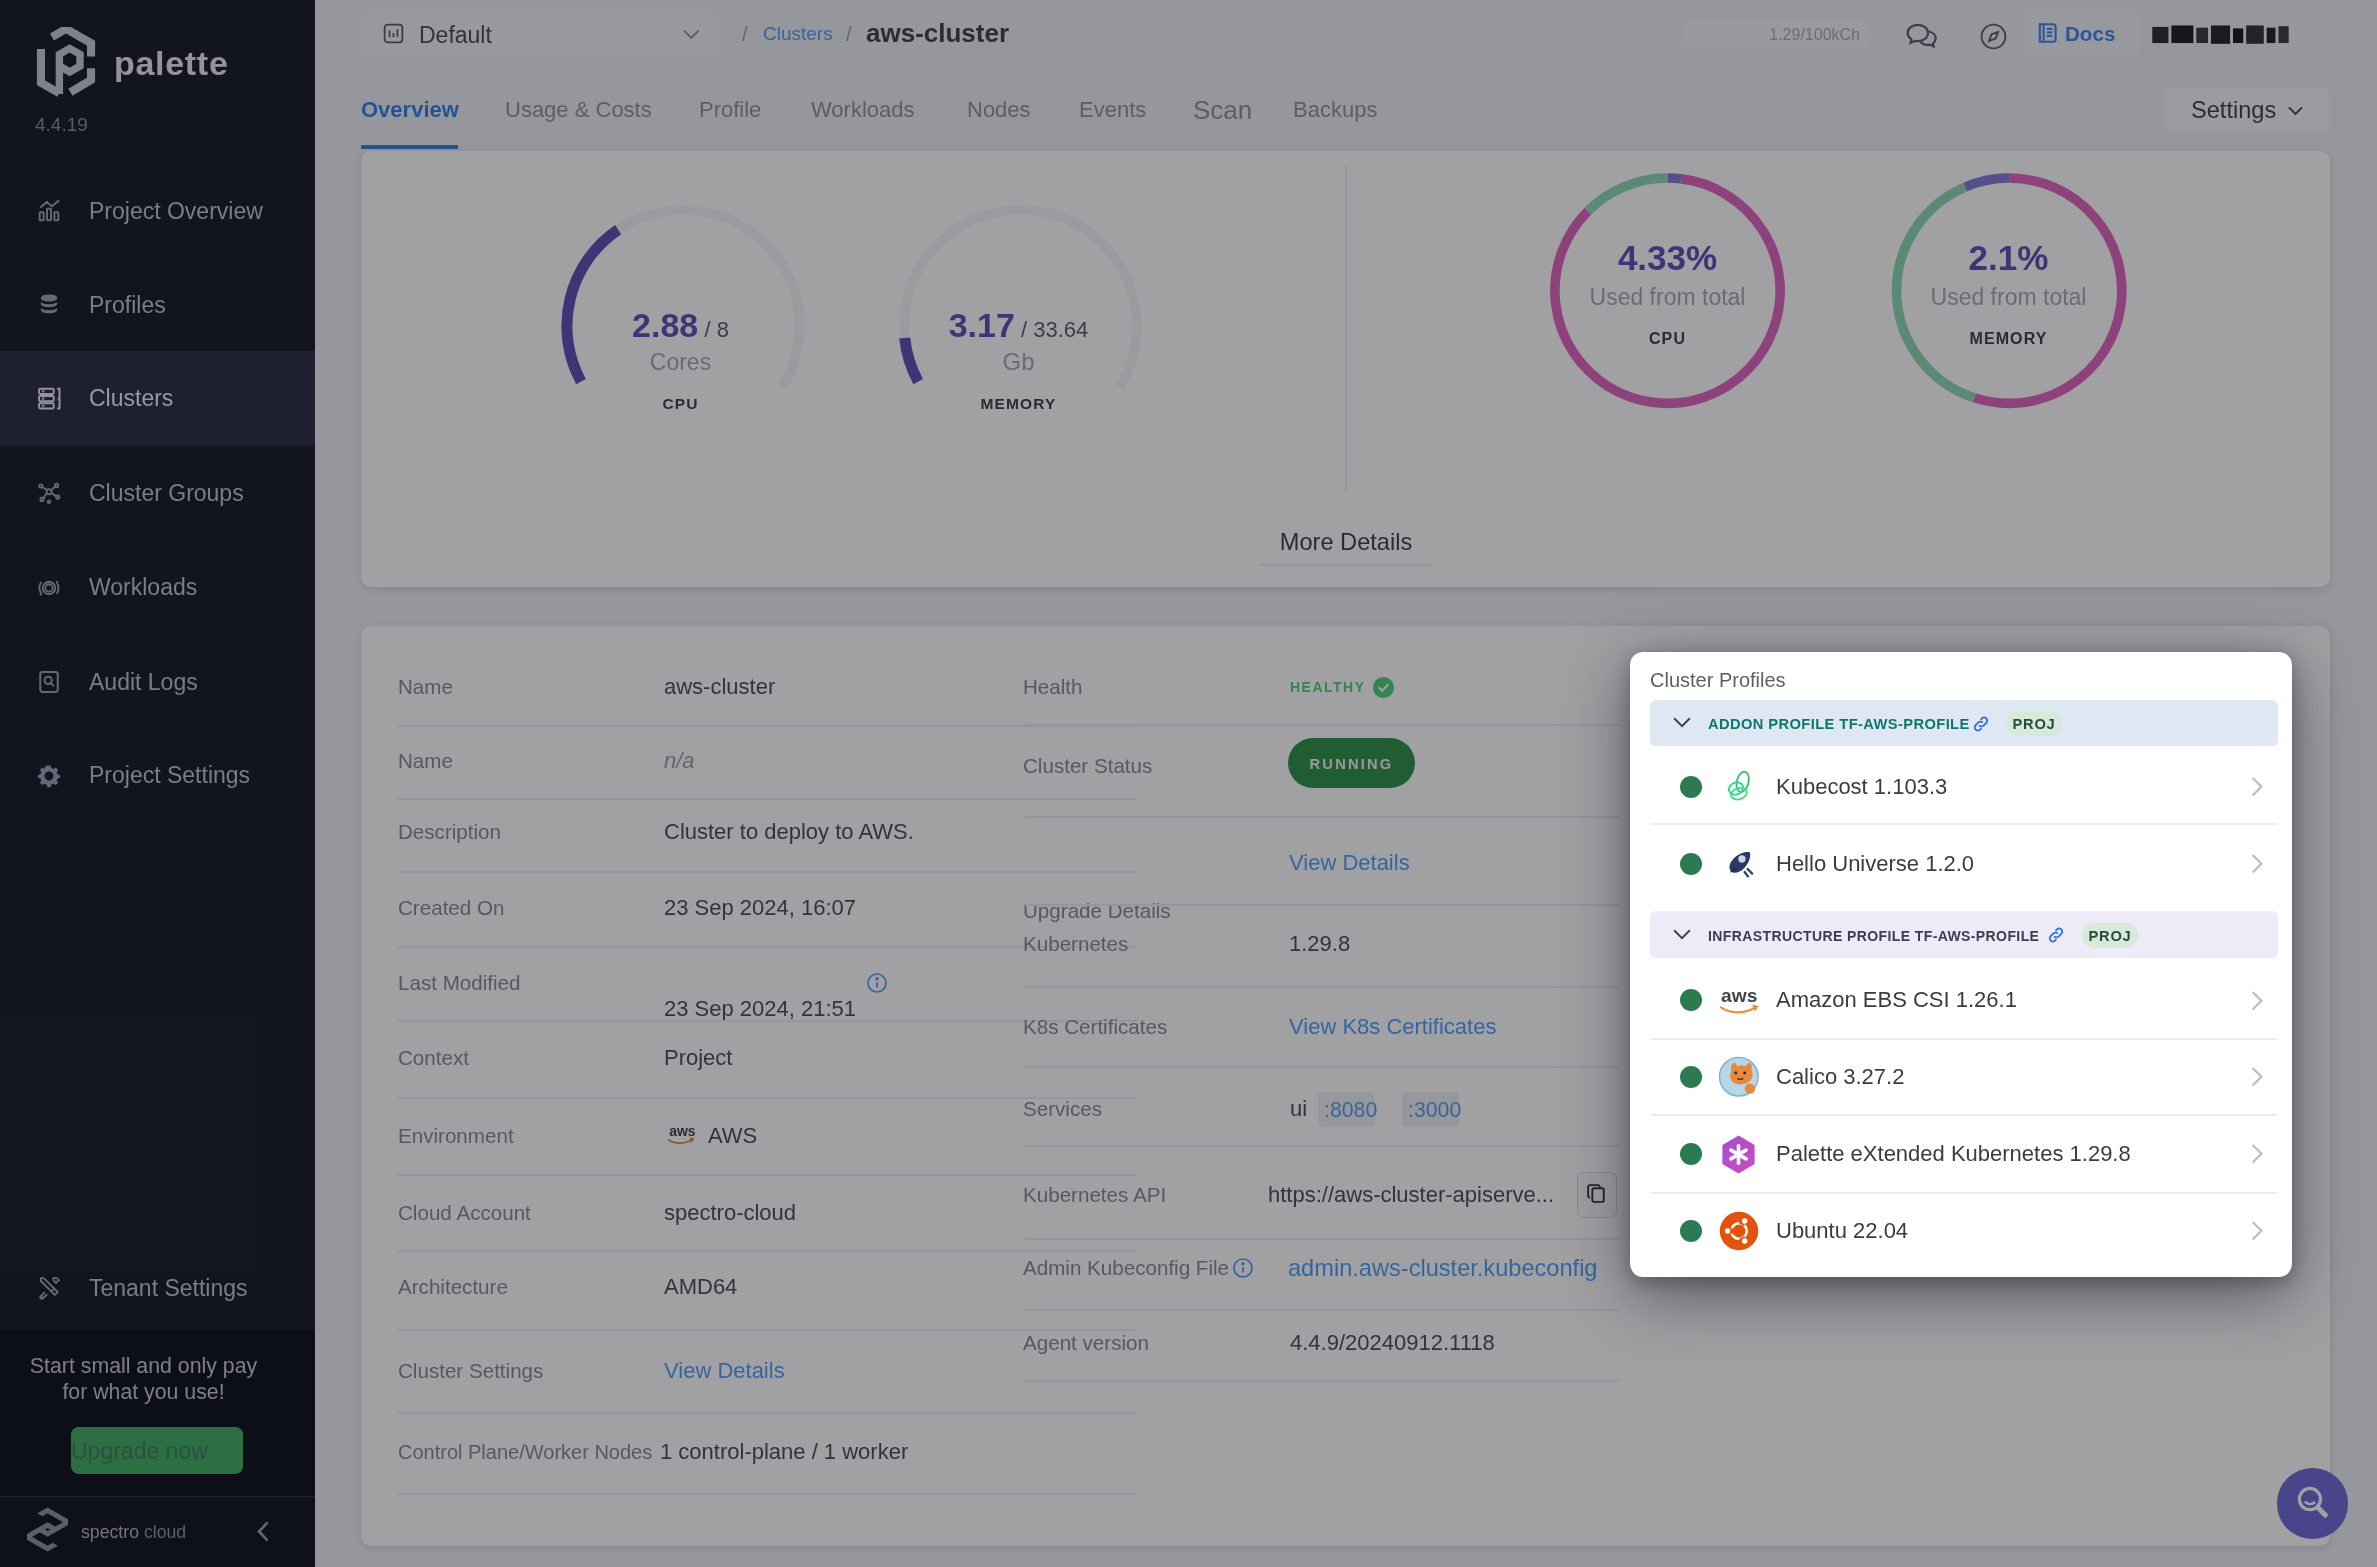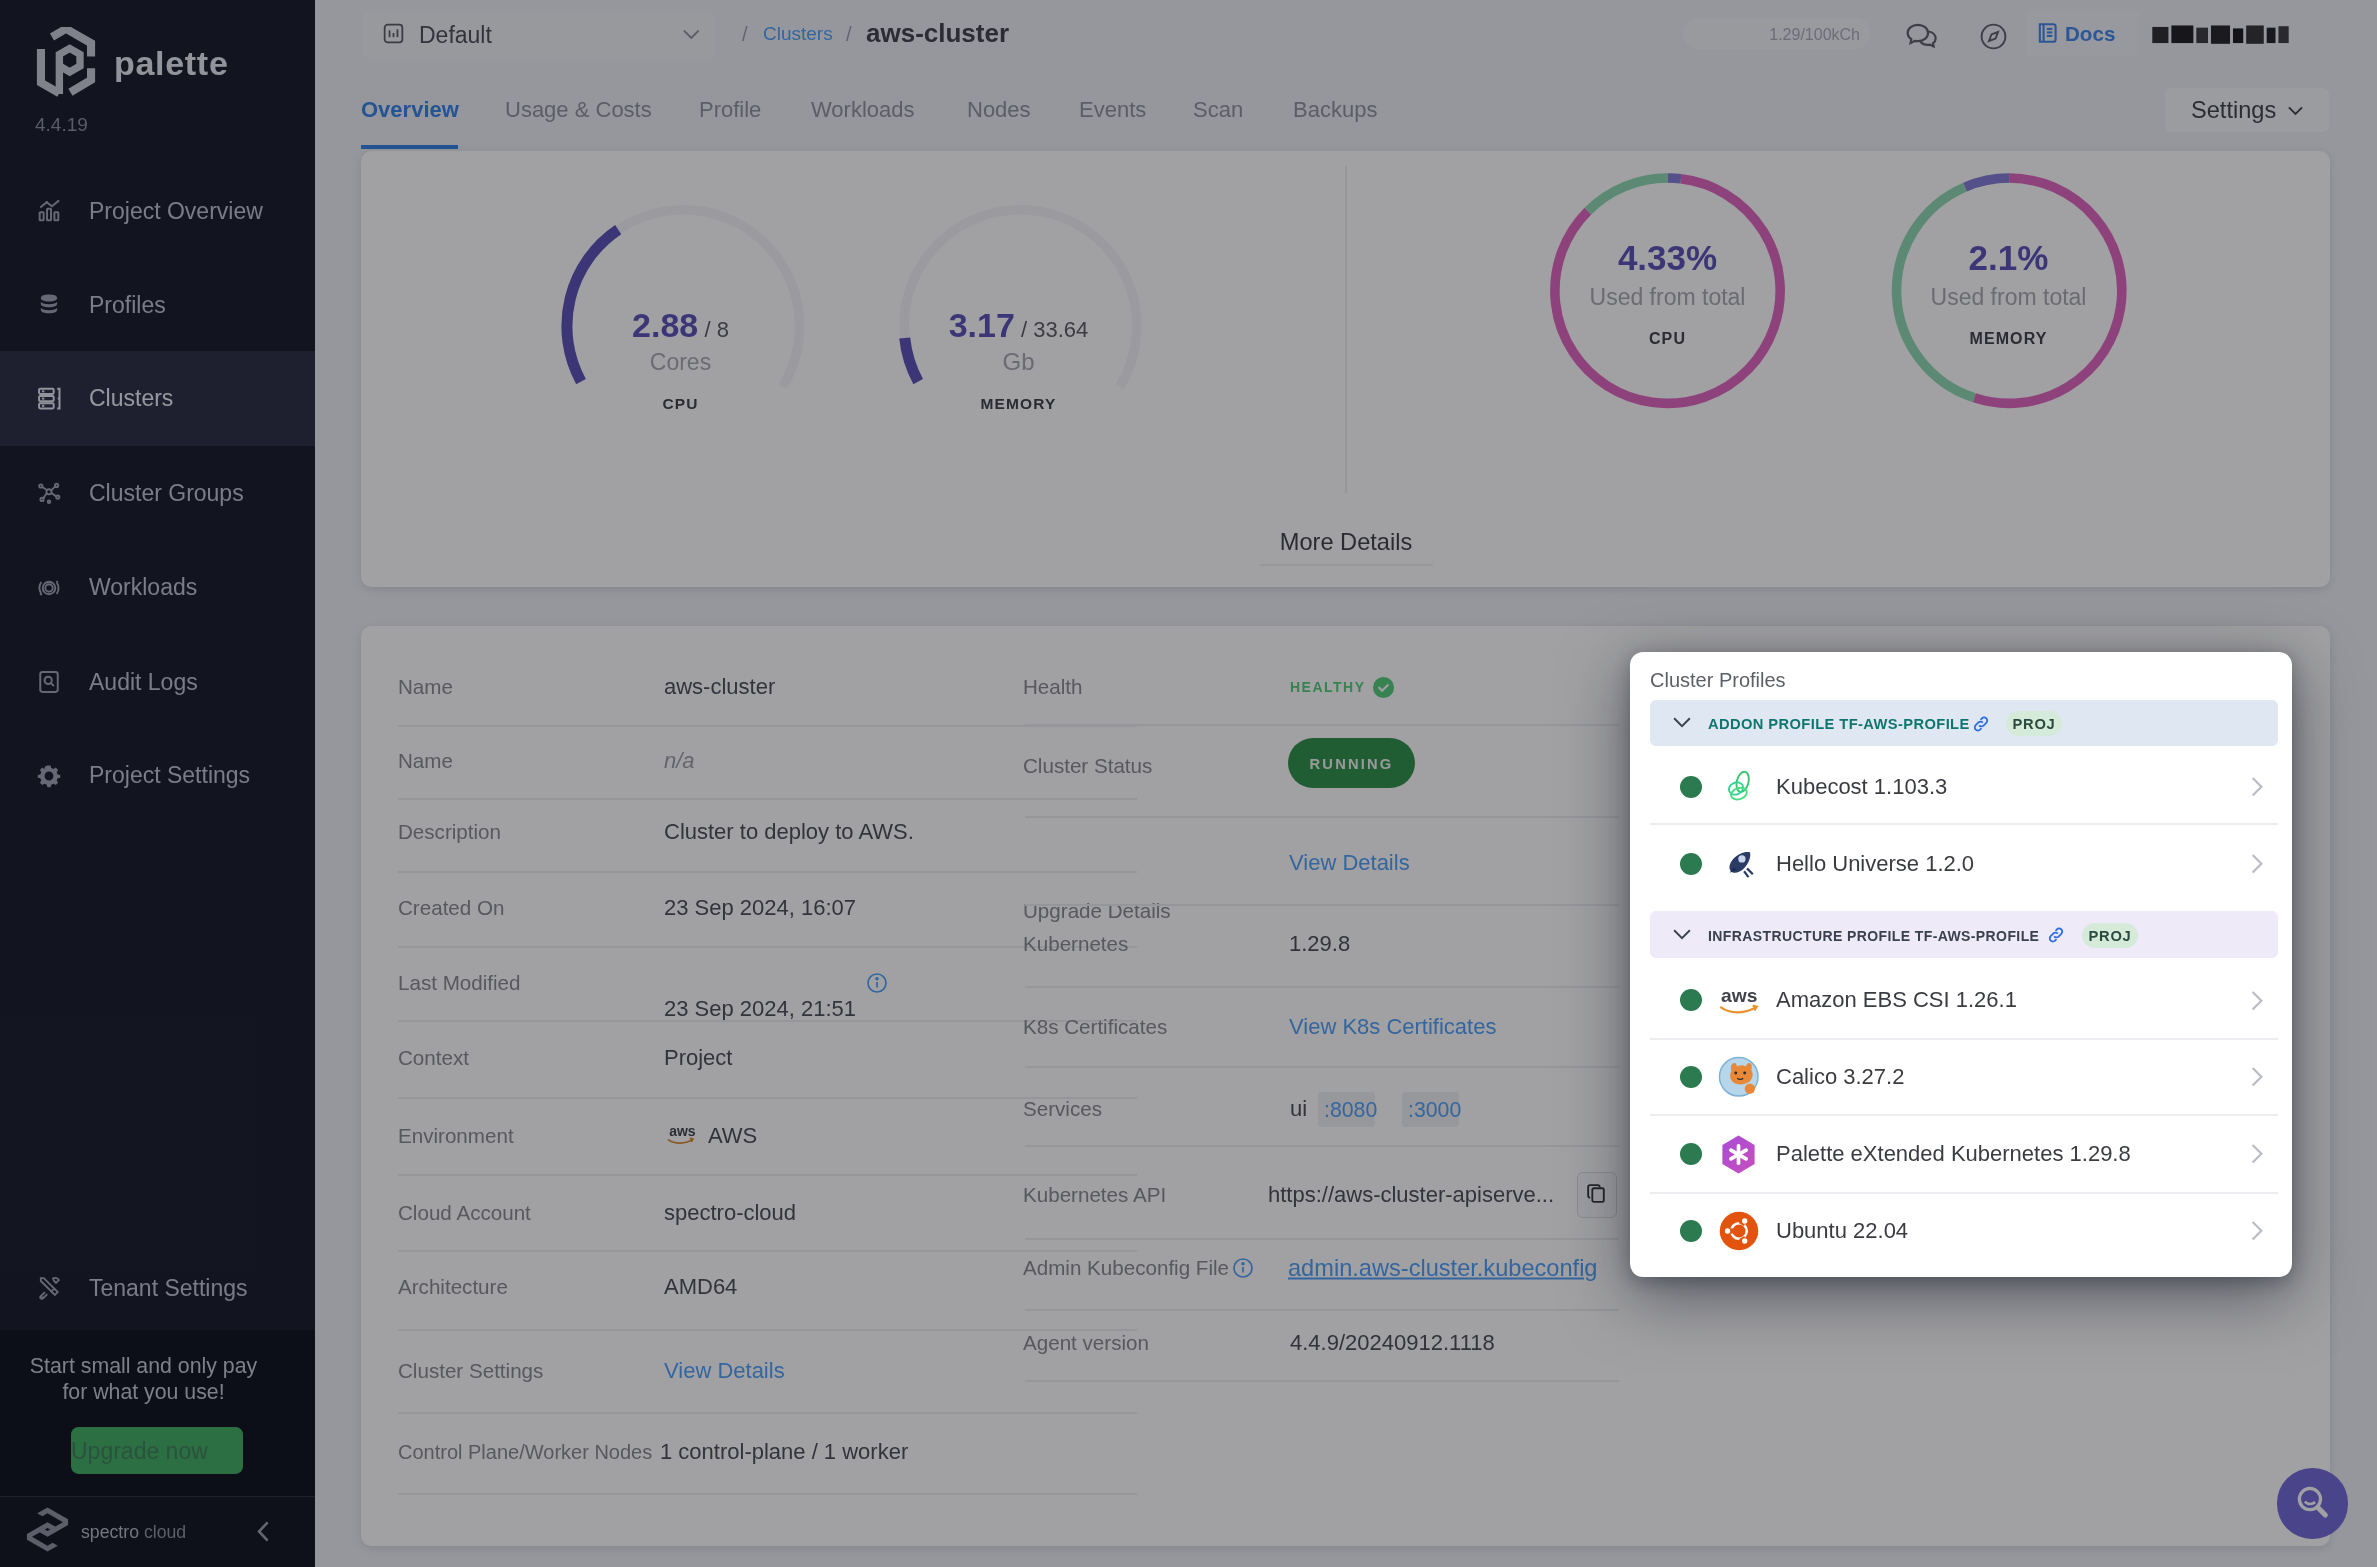--- a/index.html
+++ b/index.html
@@ -176,21 +176,21 @@
 <svg class="ab" style="left:2286px;top:104px;" width="19" height="13.2" viewBox="0 0 28 20" fill="none" stroke="#3f424c" stroke-width="2.8">
   <path d="M4 5 L14 15 L24 5"></path>
 </svg>
 
 <div class="ab cv" style="left:361px;top:110px;color:#3381e6;font-size:22px;font-weight:700;">Overview</div>
 <div class="ab cv" style="left:505px;top:110px;color:#8f929c;font-size:22px;">Usage &amp; Costs</div>
 <div class="ab cv" style="left:699px;top:110px;color:#8f929c;font-size:22px;">Profile</div>
 <div class="ab cv" style="left:811px;top:110px;color:#8f929c;font-size:22px;">Workloads</div>
 <div class="ab cv" style="left:967px;top:110px;color:#8f929c;font-size:22px;">Nodes</div>
 <div class="ab cv" style="left:1079px;top:110px;color:#8f929c;font-size:22px;">Events</div>
-<div class="ab cv" style="left:1193px;top:110px;color:#8f929c;font-size:22px;">Scan</div>
+<div class="ab cv" style="left:1193px;top:110px;color:#8f929c;font-size:26px;">Scan</div>
 <div class="ab cv" style="left:1293px;top:110px;color:#8f929c;font-size:22px;">Backups</div>
 <div class="ab" style="left:361px;top:145px;width:97px;height:3.7px;background:#3381e6;"></div>
 
 <div class="card" style="left:361px;top:151px;width:1969px;height:436px;"></div>
 <div class="ab" style="left:1345px;top:166px;width:1.5px;height:327px;background:#ecedf1;"></div>
 
 <svg class="ab" style="left:324px;top:147px;" width="2054px" height="442px" viewBox="440 200 2790 600">
   <path d="M 789.1 518.4 A 158 158 0 1 1 1062.7 525.6" stroke="#f6f6f9" stroke-width="13" fill="none"></path>
   <path d="M 789.1 518.4 A 158 158 0 0 1 839.6 312.0" stroke="#5a50b8" stroke-width="15" fill="none"></path>
   <path d="M 1247.1 518.4 A 158 158 0 1 1 1520.7 525.6" stroke="#f6f6f9" stroke-width="13" fill="none"></path>
@@ -301,21 +301,21 @@
   <rect x="8" y="7" width="11" height="13" rx="1.5"></rect>
   <path d="M6 16 L5.5 16 C4.7 16 4 15.3 4 14.5 L4 5.5 C4 4.7 4.7 4 5.5 4 L13.5 4 C14.3 4 15 4.7 15 5.5 L15 6"></path>
 </svg>
 <div class="divl" style="left:1025px;top:1238px;width:594px;"></div>
 <div class="ab cv lbl" style="left:1023px;top:1268px;">Admin Kubeconfig File</div>
 <svg class="ab" style="left:1231px;top:1256px;" width="24" height="24" viewBox="0 0 24 24" fill="none" stroke="#4e9ef7" stroke-width="1.7">
   <circle cx="12" cy="12" r="9"></circle>
   <line x1="12" y1="11" x2="12" y2="16.5"></line>
   <circle cx="12" cy="7.8" r="0.9" fill="#4e9ef7"></circle>
 </svg>
-<div class="ab cv blue" style="left:1288px;top:1268px;font-size:23.6px;text-decoration:underline;">admin.aws-cluster.kubeconfig</div>
+<div class="ab cv blue" style="left:1288px;top:1268px;font-size:23.6px;">admin.aws-cluster.kubeconfig</div>
 <div class="divl" style="left:1025px;top:1309px;width:594px;"></div>
 <div class="ab cv lbl" style="left:1023px;top:1343px;">Agent version</div>
 <div class="ab cv val" style="left:1290px;top:1343px;">4.4.9/20240912.1118</div>
 <div class="divl" style="left:1025px;top:1380px;width:594px;"></div>
 
 <div class="ab" style="left:2277px;top:1468px;width:71px;height:71px;border-radius:35px;background:#7268d8;"></div>
 <svg class="ab" style="left:2292px;top:1482px;" width="41" height="41" viewBox="0 0 24 24" fill="none" stroke="#ffffff" stroke-width="1.9">
   <circle cx="10.5" cy="10" r="6.2"></circle>
   <path d="M7.5 11.5 C9.3 13.3 11.9 13.3 13.5 11.7" stroke-width="1.6"></path>
   <line x1="15" y1="14.8" x2="19.5" y2="19.3" stroke-width="3" stroke-linecap="round"></line>

